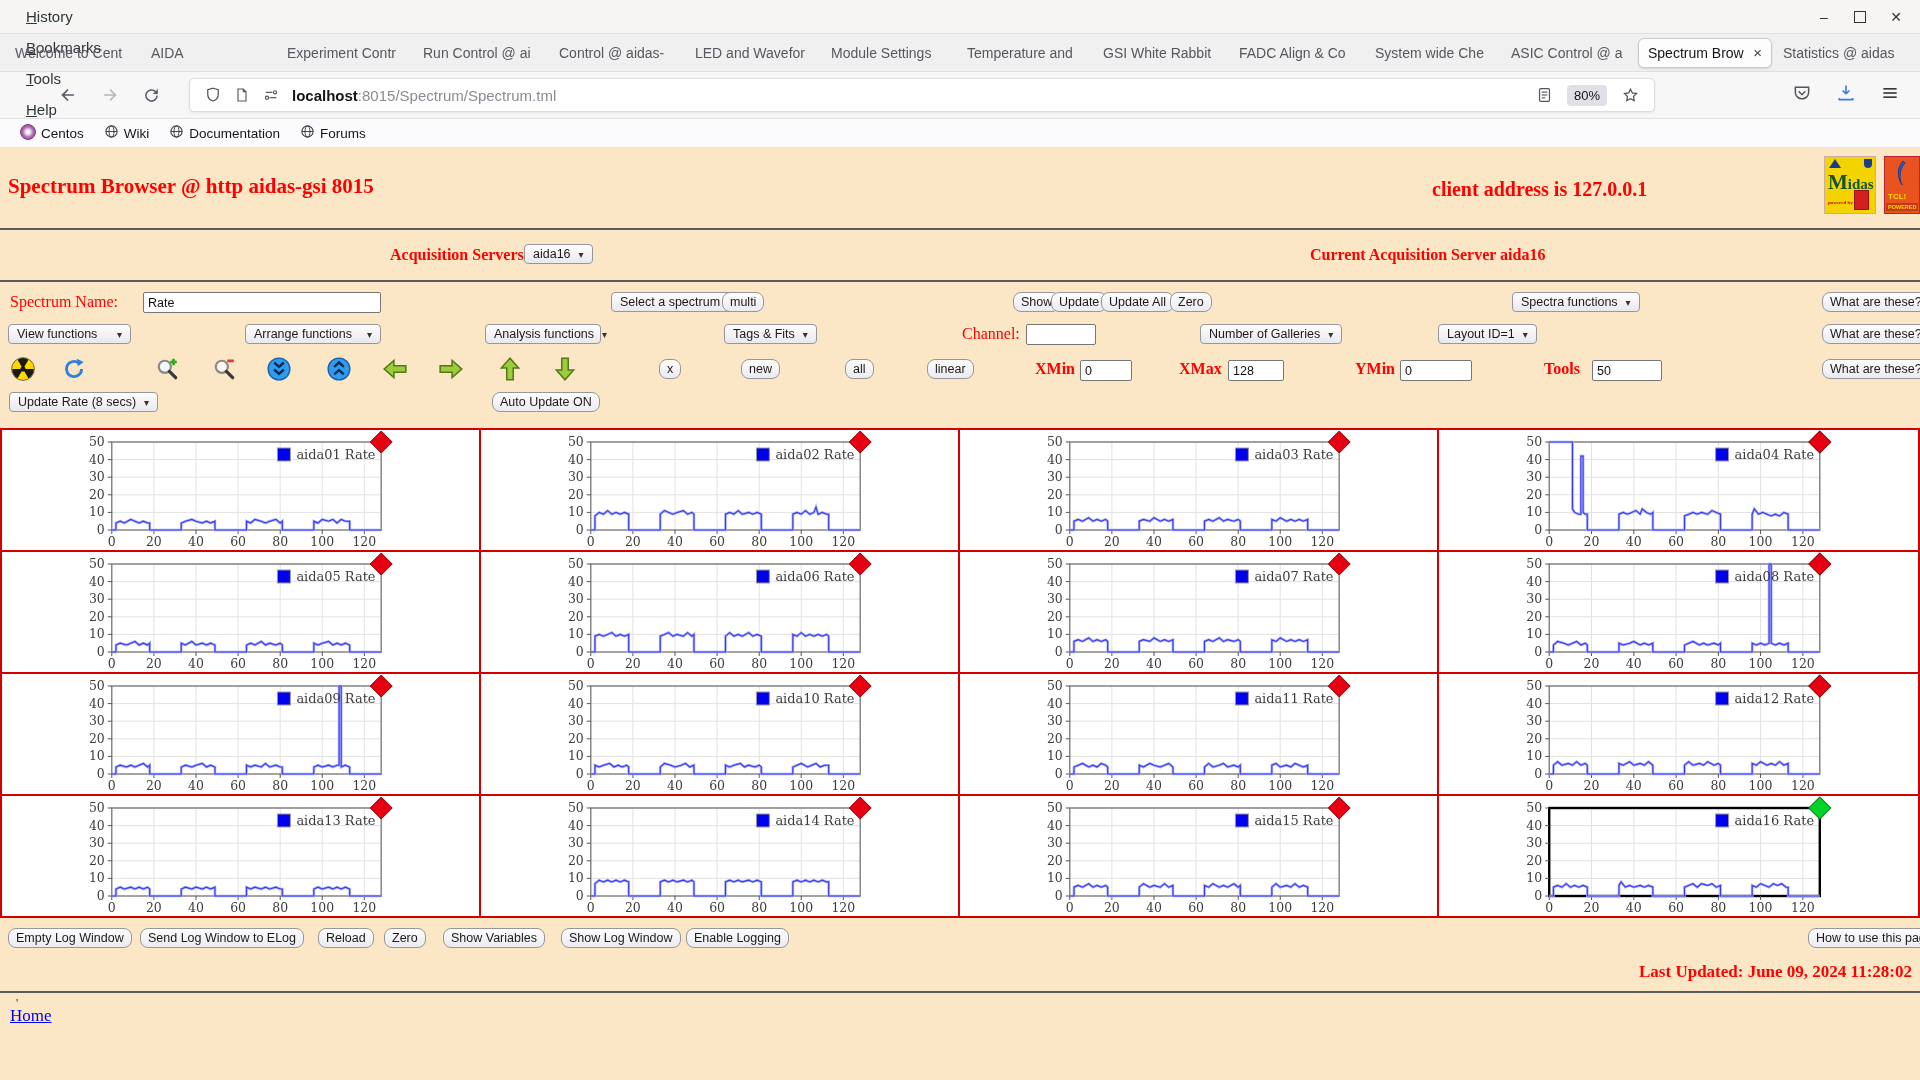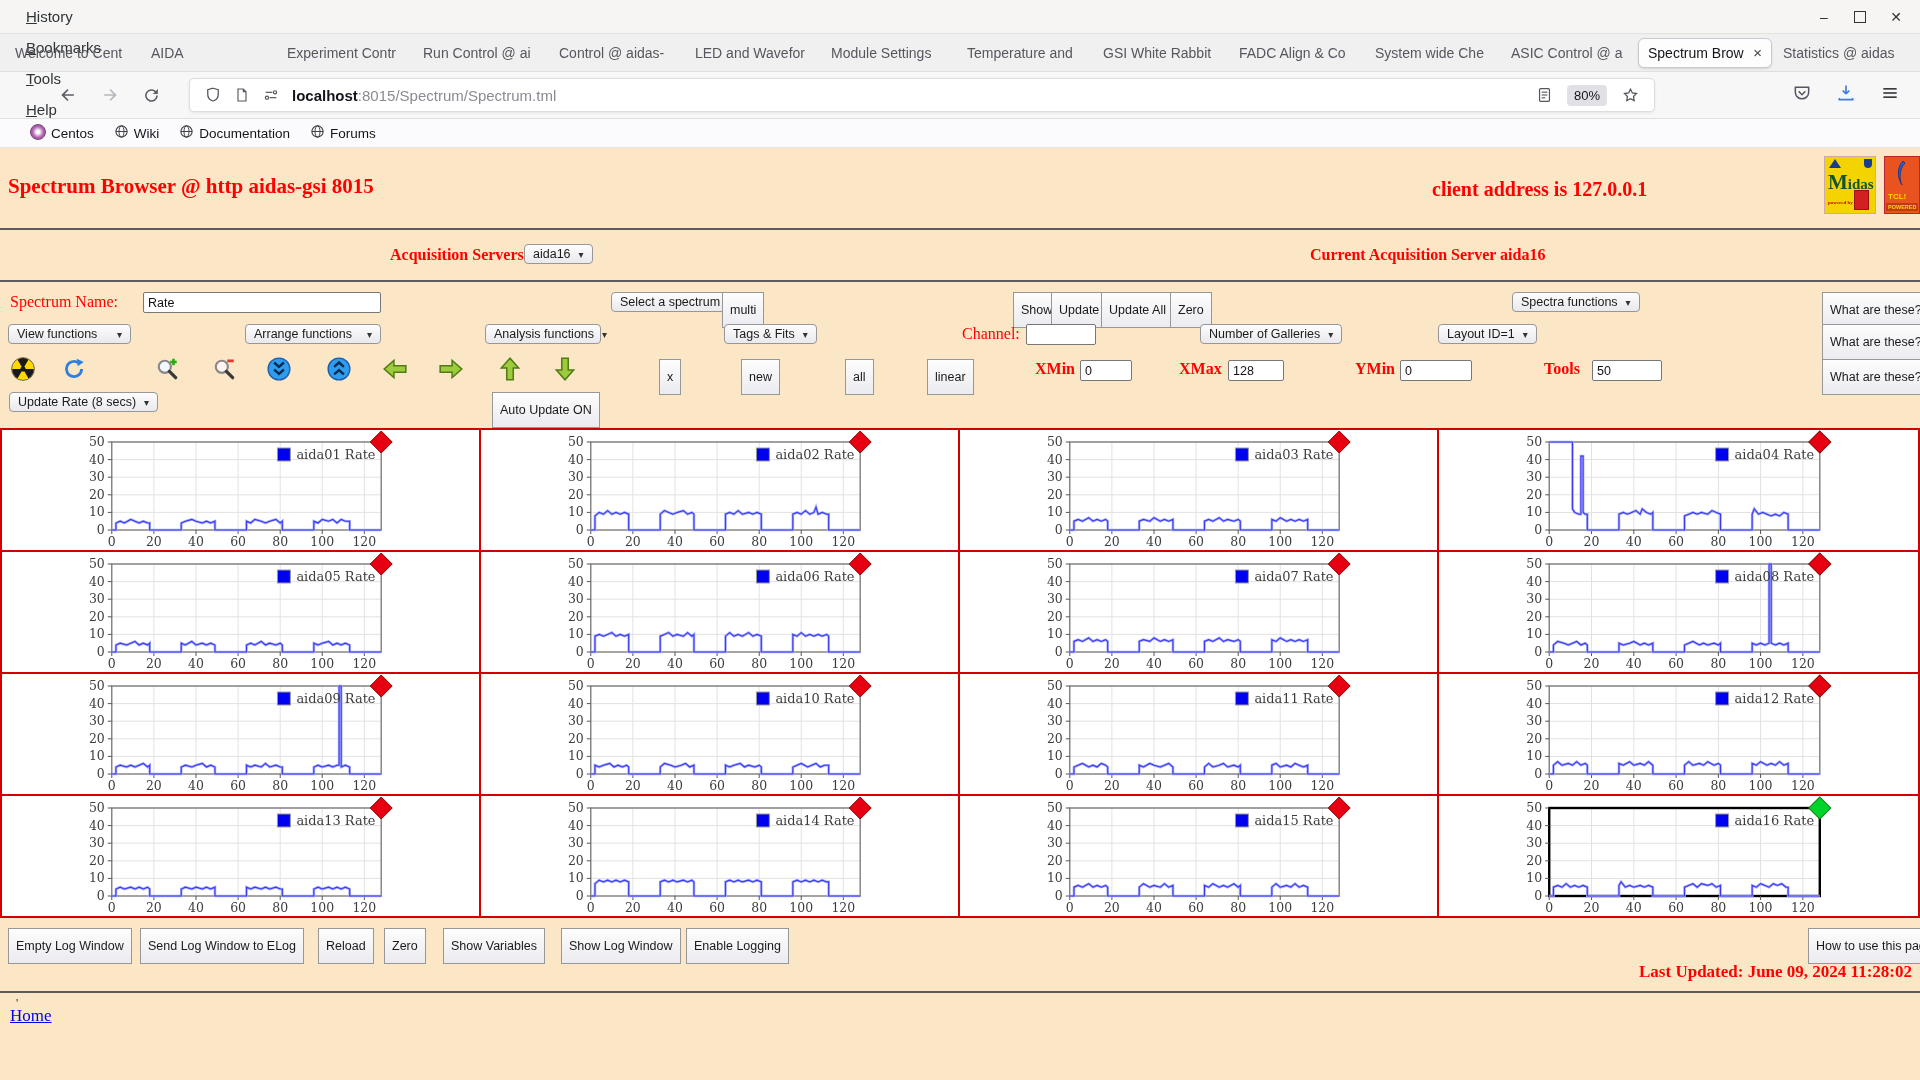--- a/index.html
+++ b/index.html
@@ -21,21 +21,21 @@
   .newtab{font-size:20px;color:#3a3a40;padding:0 12px;}
   .navbar{height:46px;background:#f8f7f8;display:flex;align-items:center;border-bottom:1px solid #e2e1e2;padding-left:44px;}
   .navbtn{margin-left:14px;display:flex;align-items:center;}
   .urlbox{margin-left:28px;width:1448px;height:32px;background:#ffffff;border:1px solid #ddd;border-radius:5px;
       display:flex;align-items:center;padding:0 8px;box-shadow:0 1px 3px rgba(0,0,0,.08);}
   .urlbox .ic{margin:0 6px;display:flex;align-items:center;}
   .urltext{font-size:15px;color:#15141a;margin-left:6px;flex:1;}
   .urltext .rest{color:#8a8a93;}
   .zoom-badge{background:#e0e0e6;border-radius:4px;font-size:13px;color:#15141a;padding:3px 7px;margin:0 8px;}
   .nav-right{margin-left:auto;display:flex;align-items:center;gap:24px;padding-right:20px;}
-  .bookmarksbar{height:28px;background:#fbfbfe;display:flex;align-items:center;gap:4px;padding-left:22px;border-bottom:1px solid #e6e6e9;}
+  .bookmarksbar{height:28px;background:#fbfbfe;display:flex;align-items:center;gap:4px;padding-left:12px;border-bottom:1px solid #e6e6e9;}
   .bm{display:flex;align-items:center;gap:5px;font-size:13.5px;color:#15141a;padding:2px 8px;}
   .centos-dot{width:14px;height:14px;border-radius:50%;background:radial-gradient(circle at 50% 50%, #fff 15%, #b065b0 55%, #8d4b8d 100%);border:1px solid #7c3f7c;display:inline-block;}
   
   .page{position:relative;height:936px;background:#fbe7c5;font-family:"Liberation Serif", serif;}
   .ptitle{position:absolute;left:8px;top:26px;font-size:21px;font-weight:bold;color:#f00;}
   .pclient{position:absolute;left:1432px;top:30px;font-size:20px;font-weight:bold;color:#f00;}
   .logo-midas{position:absolute;left:1824px;top:8px;width:50px;height:56px;background:#f4d400;border:1px solid #caa;overflow:hidden;}
   .logo-midas .tri{position:absolute;left:4px;top:2px;width:0;height:0;border-left:6px solid transparent;border-right:6px solid transparent;border-bottom:9px solid #1a3c8f;}
   .logo-midas .shield{position:absolute;right:3px;top:2px;width:8px;height:9px;background:#1a3c8f;border-radius:0 0 4px 4px;}
   .logo-midas .word{position:absolute;left:3px;top:13px;font-family:"Liberation Serif",serif;font-weight:bold;font-size:15px;color:#14532d;}
@@ -44,21 +44,21 @@
   .logo-midas .pw{position:absolute;left:3px;bottom:8px;font-size:5px;color:#c00;font-weight:bold;}
   .logo-tcl{position:absolute;left:1884px;top:8px;width:34px;height:56px;background:#e8531f;border:1px solid #b23;overflow:hidden;}
   .logo-tcl svg{position:absolute;left:4px;top:2px;}
   .logo-tcl .t1{position:absolute;left:3px;bottom:12px;color:#ffd700;font-weight:bold;font-size:8px;font-family:"Liberation Sans",sans-serif;}
   .logo-tcl .t2{position:absolute;left:1px;bottom:2px;color:#ffd700;font-weight:bold;font-size:5.5px;background:#c33a10;padding:1px 2px;font-family:"Liberation Sans",sans-serif;}
   .hr{position:absolute;left:0;width:1920px;height:0;border-top:2px solid #5c5c5c;}
   .row{position:absolute;left:0;width:1920px;height:24px;}
   .rlabel{position:absolute;font-size:16px;color:#f00;white-space:nowrap;}
   .rlabel.b{font-weight:bold;}
   .btn{position:absolute;top:0;display:inline-block;font-family:"Liberation Sans",sans-serif;font-size:12.5px;color:#1a1a1a;
-      background:linear-gradient(#fdfdfd,#ebebf0);border:1px solid #979799;border-radius:0;padding:10px 7px;white-space:nowrap;}
+      background:linear-gradient(#fdfdfd,#ebebf0);border:1px solid #979799;border-radius:8px;padding:2px 7px;white-space:nowrap;}
   .sel{position:absolute;top:0;display:inline-flex;align-items:center;gap:8px;font-family:"Liberation Sans",sans-serif;font-size:12.5px;color:#1a1a1a;
       background:linear-gradient(#fdfdfd,#e9e9ee);border:1px solid #979799;border-radius:4px;padding:2px 8px;white-space:nowrap;}
   .sel .arrow{font-size:10px;color:#333;}
   .inp{position:absolute;top:0;height:17px;border:1px solid #777;border-radius:2px;background:#fff;
       font-family:"Liberation Sans",sans-serif;font-size:12.5px;padding:1px 4px;color:#111;}
   .tool-icon{position:absolute;top:0;width:26px;height:26px;display:inline-block;}
   
   .gallery{position:absolute;left:0;top:280px;width:1916px;border:2px solid #d40000;display:grid;
       grid-template-columns:repeat(4,1fr);background:#fff;}
   .cell{height:120px;border-right:2px solid #d40000;border-bottom:2px solid #d40000;background:#fff;}

